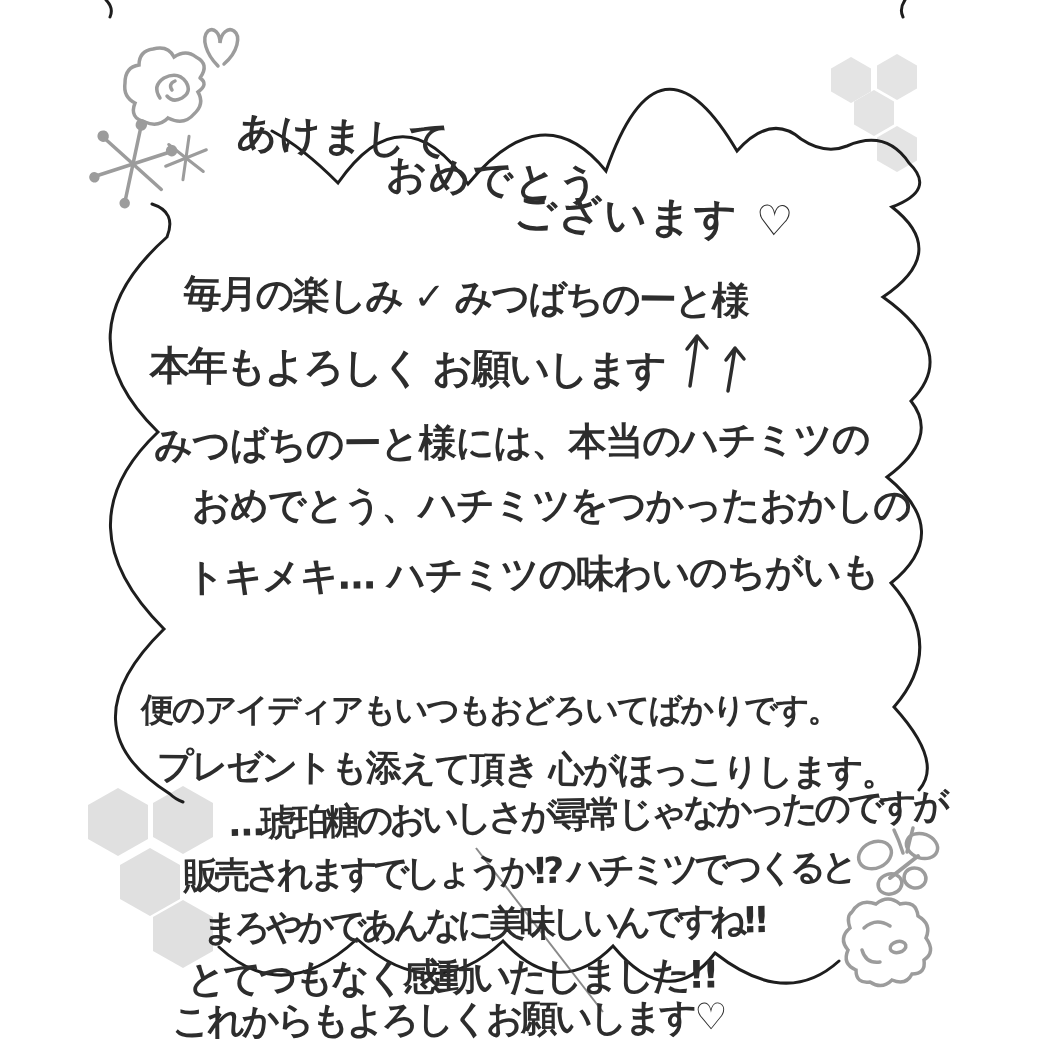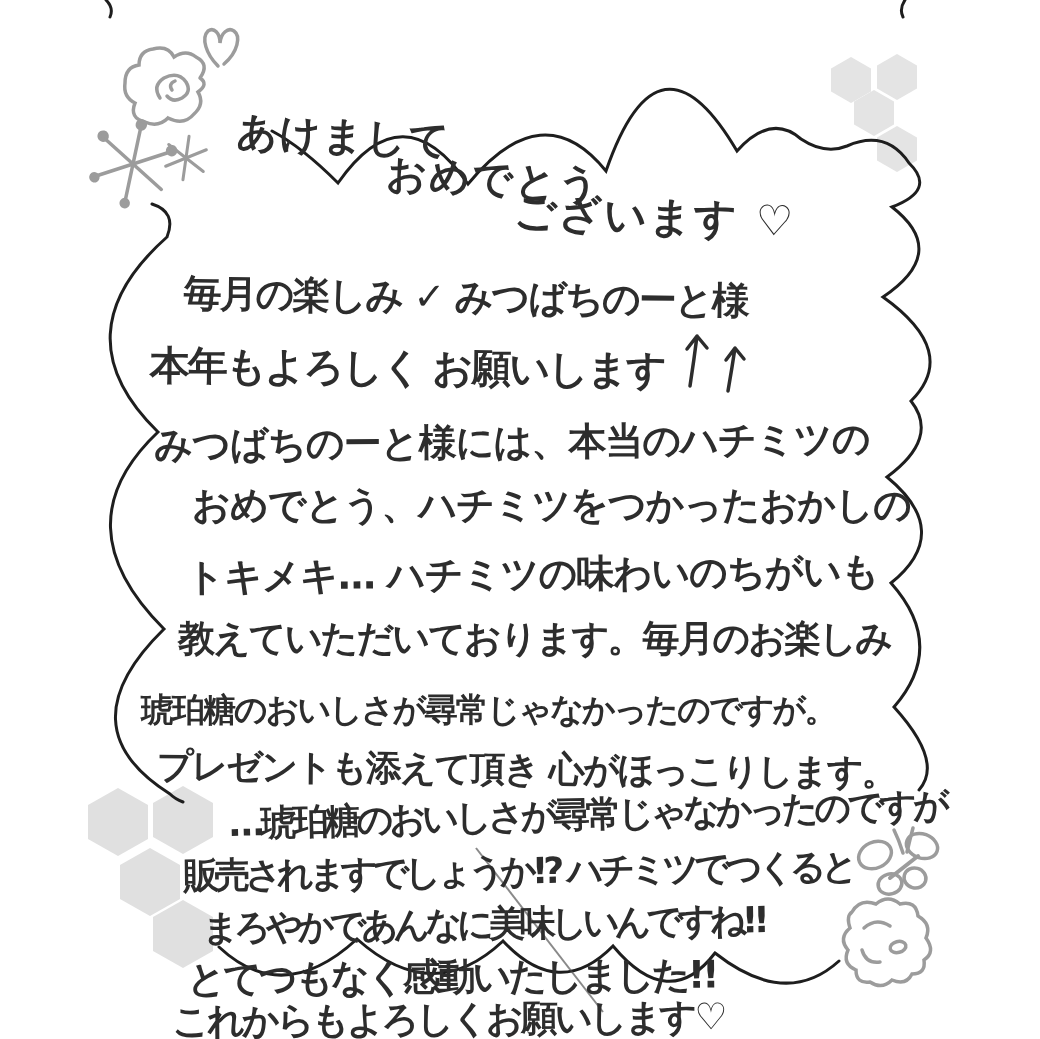--- a/index.html
+++ b/index.html
@@ -137,22 +137,21 @@
 
   <div class="hw" style="left:238px;top:104px;font-size:40px;letter-spacing:2px;transform:rotate(2.5deg);">あけまして</div>
   <div class="hw" style="left:388px;top:146px;font-size:40px;letter-spacing:2px;transform:rotate(3deg);">おめでとう</div>
   <div class="hw" style="left:515px;top:184px;font-size:42px;letter-spacing:2px;transform:rotate(2deg);">ございます ♡</div>
 
   <div class="hw" style="left:184px;top:268px;font-size:38px;letter-spacing:-2px;transform:rotate(0.8deg);">毎月の楽しみ ✓ みつばちのーと様</div>
   <div class="hw" style="left:150px;top:338px;font-size:40px;letter-spacing:-2px;transform:rotate(0.5deg);">本年もよろしく お願いします</div>
   <div class="hw" style="left:154px;top:420px;font-size:38px;letter-spacing:-1px;transform:rotate(-0.5deg);">みつばちのーと様には、本当のハチミツの</div>
   <div class="hw" style="left:192px;top:480px;font-size:38px;letter-spacing:-1px;">おめでとう、ハチミツをつかったおかしの</div>
   <div class="hw" style="left:186px;top:552px;font-size:38px;letter-spacing:-1px;transform:rotate(-0.5deg);">トキメキ… ハチミツの味わいのちがいも</div>
-  <div class="hw" style="left:178px;top:614px;font-size:37px;letter-spacing:-2px;">教えていただいております。毎月のお楽しみ</div>
-  <div class="hw" style="left:141px;top:688px;font-size:33px;letter-spacing:-2px;">琥珀糖のおいしさが尋常じゃなかったのですが。</div>
+  <div class="hw" style="left:141px;top:688px;font-size:33px;letter-spacing:-2px;">便のアイディアもいつもおどろいてばかりです。</div>
   <div class="hw" style="left:157px;top:742px;font-size:36px;letter-spacing:-2px;transform:rotate(0.5deg);">プレゼントも添えて頂き 心がほっこりします。</div>
   <div class="hw" style="left:228px;top:800px;font-size:36px;letter-spacing:-4px;transform:rotate(-1.5deg);">…琥珀糖のおいしさが尋常じゃなかったのですが</div>
   <div class="hw" style="left:183px;top:852px;font-size:36px;letter-spacing:-5px;transform:rotate(-0.8deg);">販売されますでしょうか!? ハチミツでつくると</div>
   <div class="hw" style="left:202px;top:904px;font-size:36px;letter-spacing:-5px;transform:rotate(-0.8deg);">まろやかであんなに美味しいんですね!!</div>
   <div class="hw" style="left:187px;top:954px;font-size:38px;letter-spacing:-3px;transform:rotate(-0.5deg);">とてつもなく感動いたしました!!</div>
   <div class="hw" style="left:172px;top:997px;font-size:37px;letter-spacing:-3px;transform:rotate(-0.5deg);">これからもよろしくお願いします♡</div>
 
 </div>
 
 </body></html>

